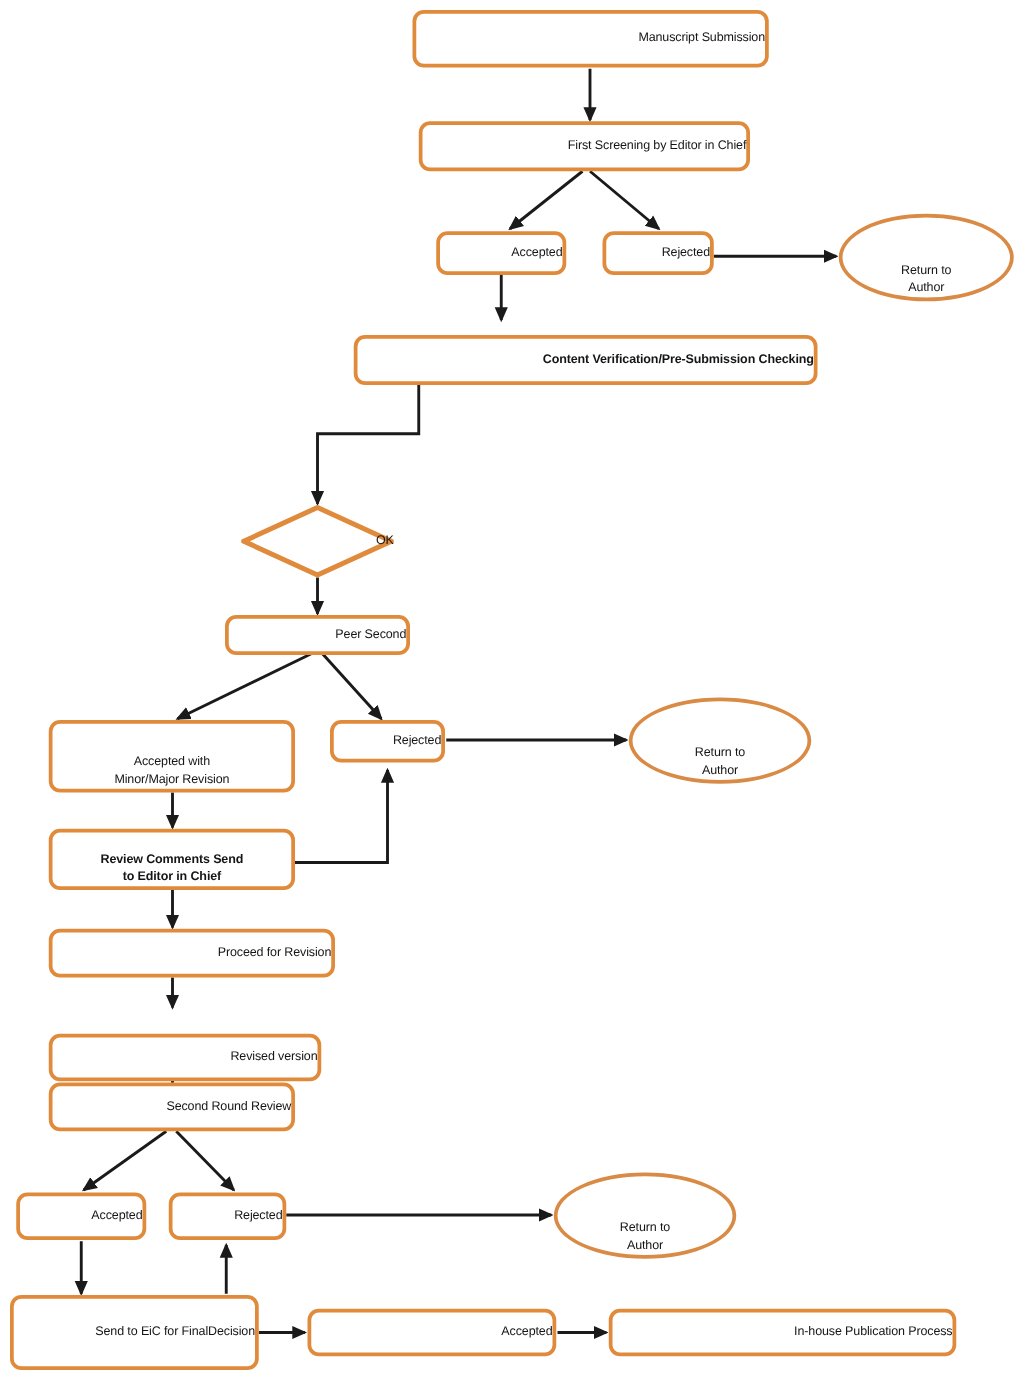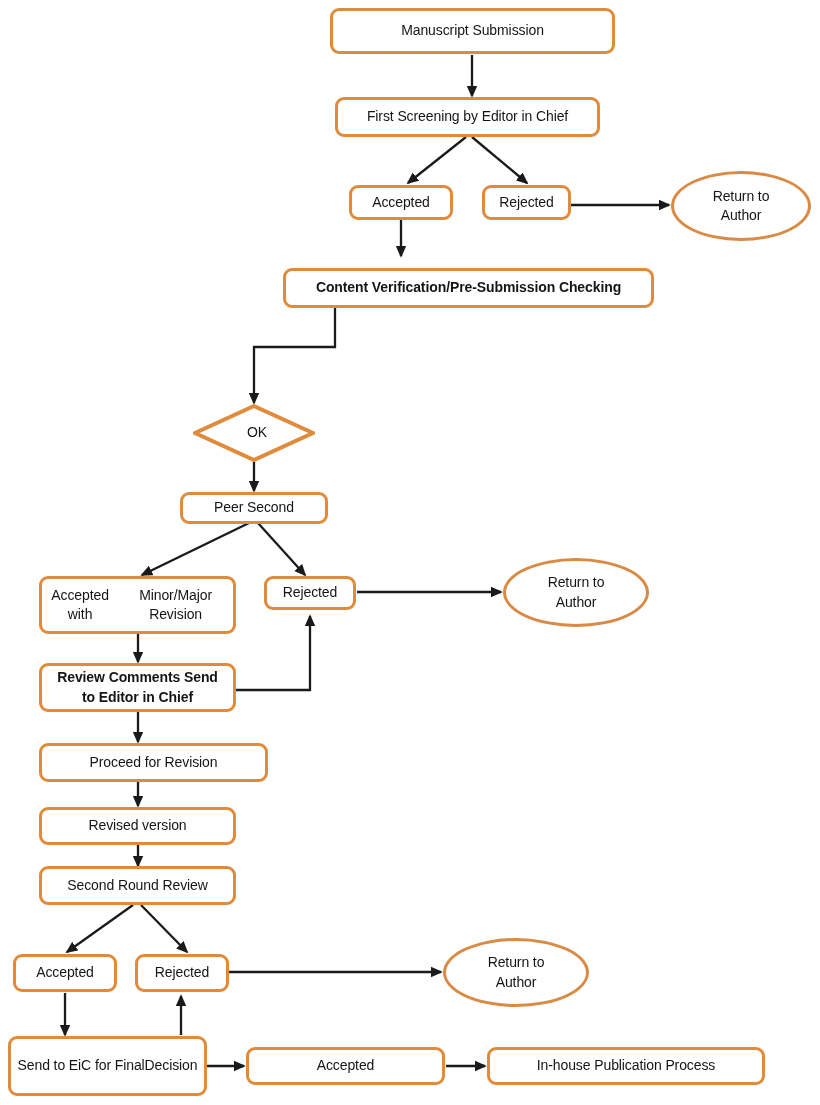--- a/index.html
+++ b/index.html
@@ -23,24 +23,24 @@
     top: 0;
     width: 820px;
     height: 1105px;
     pointer-events: none;
   }
   .node {
     position: absolute;
     box-sizing: border-box;
     display: flex;
     align-items: center;
-    justify-content: center;
+    justify-content: flex-end;
     text-align: center;
     color: #151515;
-    font-size: 14px;
+    font-size: 10px;
     line-height: 1.38;
     letter-spacing: -0.1px;
     z-index: 3;
   }
   .box {
     border: 3px solid #e08b3c;
     border-radius: 9px;
     background: #ffffff;
   }
   .ellipse {
@@ -153,21 +153,21 @@
     <svg width="122" height="58" viewBox="0 0 122 58" xmlns="http://www.w3.org/2000/svg">
       <polygon points="61,2 120,29 61,56 2,29" fill="#ffffff" stroke="#e08b3c" stroke-width="4"></polygon>
     </svg>
     <span class="diamond-label" style="margin-left:6px;">OK</span>
   </div>
 
   <div class="node box" style="left:180px; top:492px; width:148px; height:32px;">
     <span>Peer Second</span>
   </div>
 
-  <div class="node box" style="left:39px; top:576px; width:197px; height:58px; flex-direction:row;">
+  <div class="node box" style="left:39px; top:576px; width:197px; height:58px; flex-direction:column;">
     <span>Accepted with</span>
     <span>Minor/Major Revision</span>
   </div>
 
   <div class="node box" style="left:264px; top:576px; width:92px; height:34px;">
     <span>Rejected</span>
   </div>
 
   <div class="node ellipse" style="left:503px; top:558px; width:146px; height:69px; flex-direction:column;">
     <span>Return to</span>
@@ -176,21 +176,21 @@
 
   <div class="node box bold" style="left:39px; top:663px; width:197px; height:49px; flex-direction:column;">
     <span>Review Comments Send</span>
     <span>to Editor in Chief</span>
   </div>
 
   <div class="node box" style="left:39px; top:743px; width:229px; height:39px;">
     <span>Proceed for Revision</span>
   </div>
 
-  <div class="node box" style="left:39px; top:807px; width:197px; height:38px;">
+  <div class="node box" style="left:39px; top:827px; width:218px; height:38px;">
     <span>Revised version</span>
   </div>
 
   <div class="node box" style="left:39px; top:866px; width:197px; height:39px;">
     <span>Second Round Review</span>
   </div>
 
   <div class="node box" style="left:13px; top:954px; width:104px; height:38px;">
     <span>Accepted</span>
   </div>

